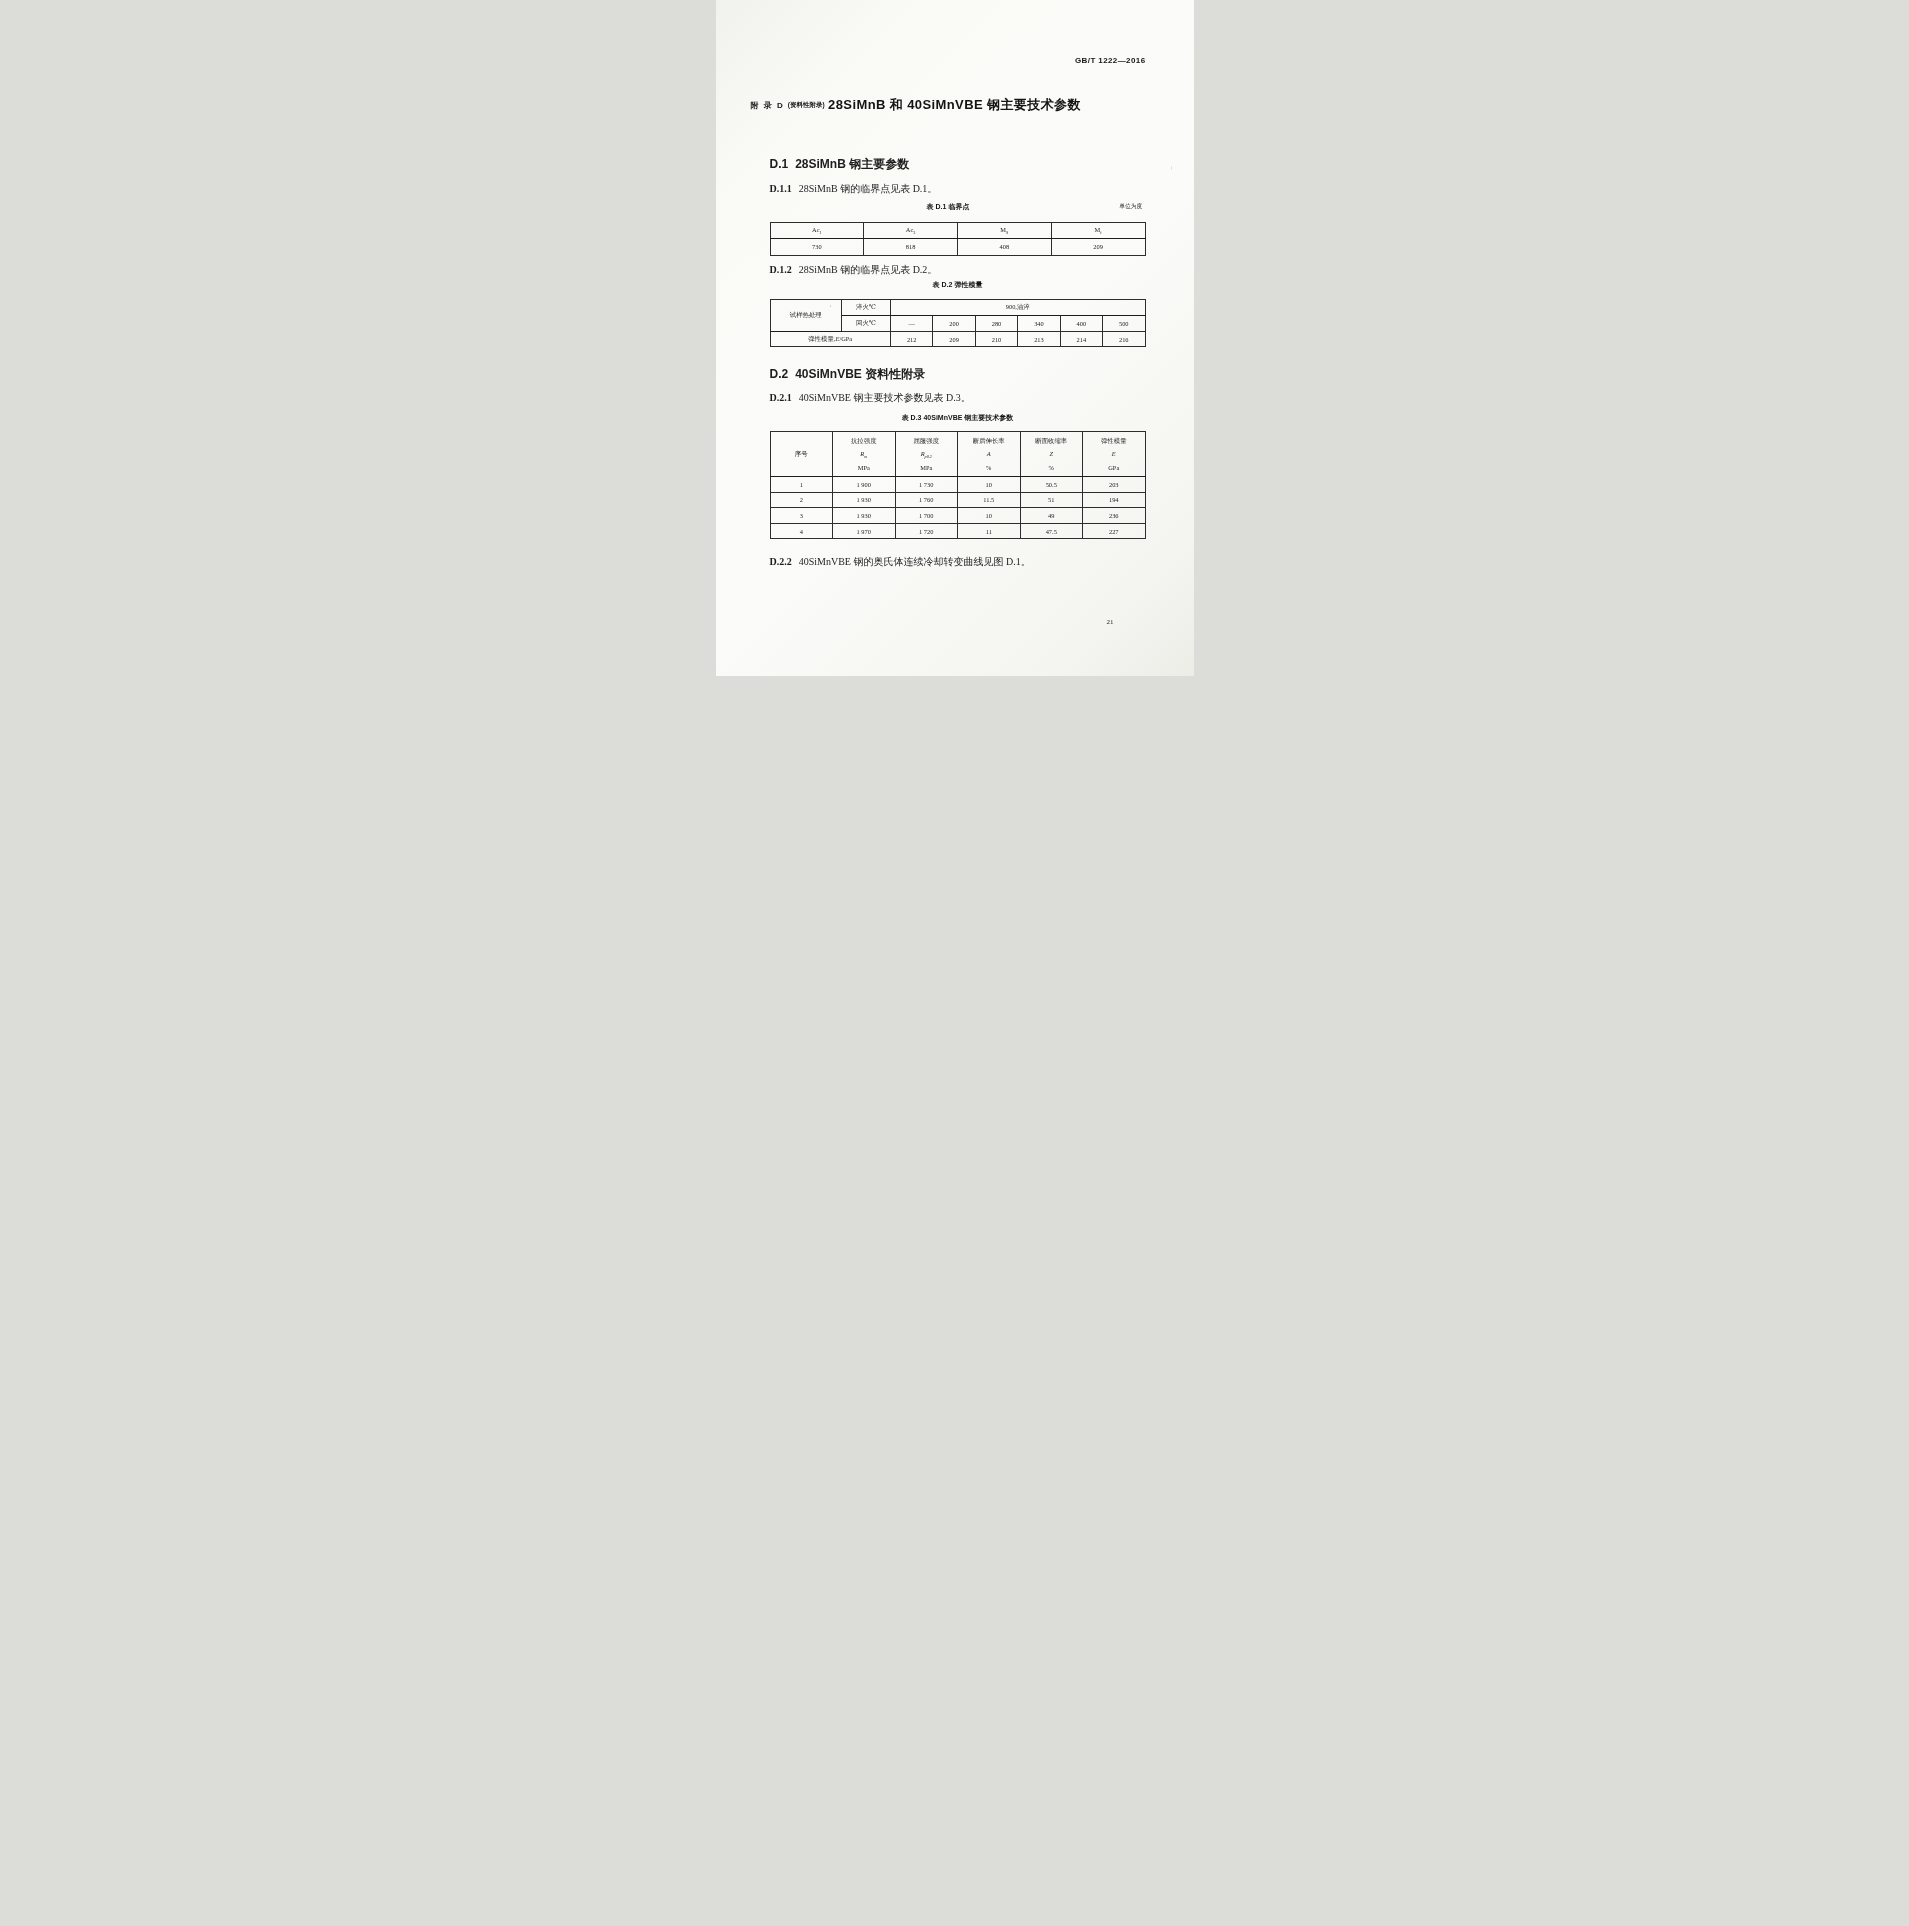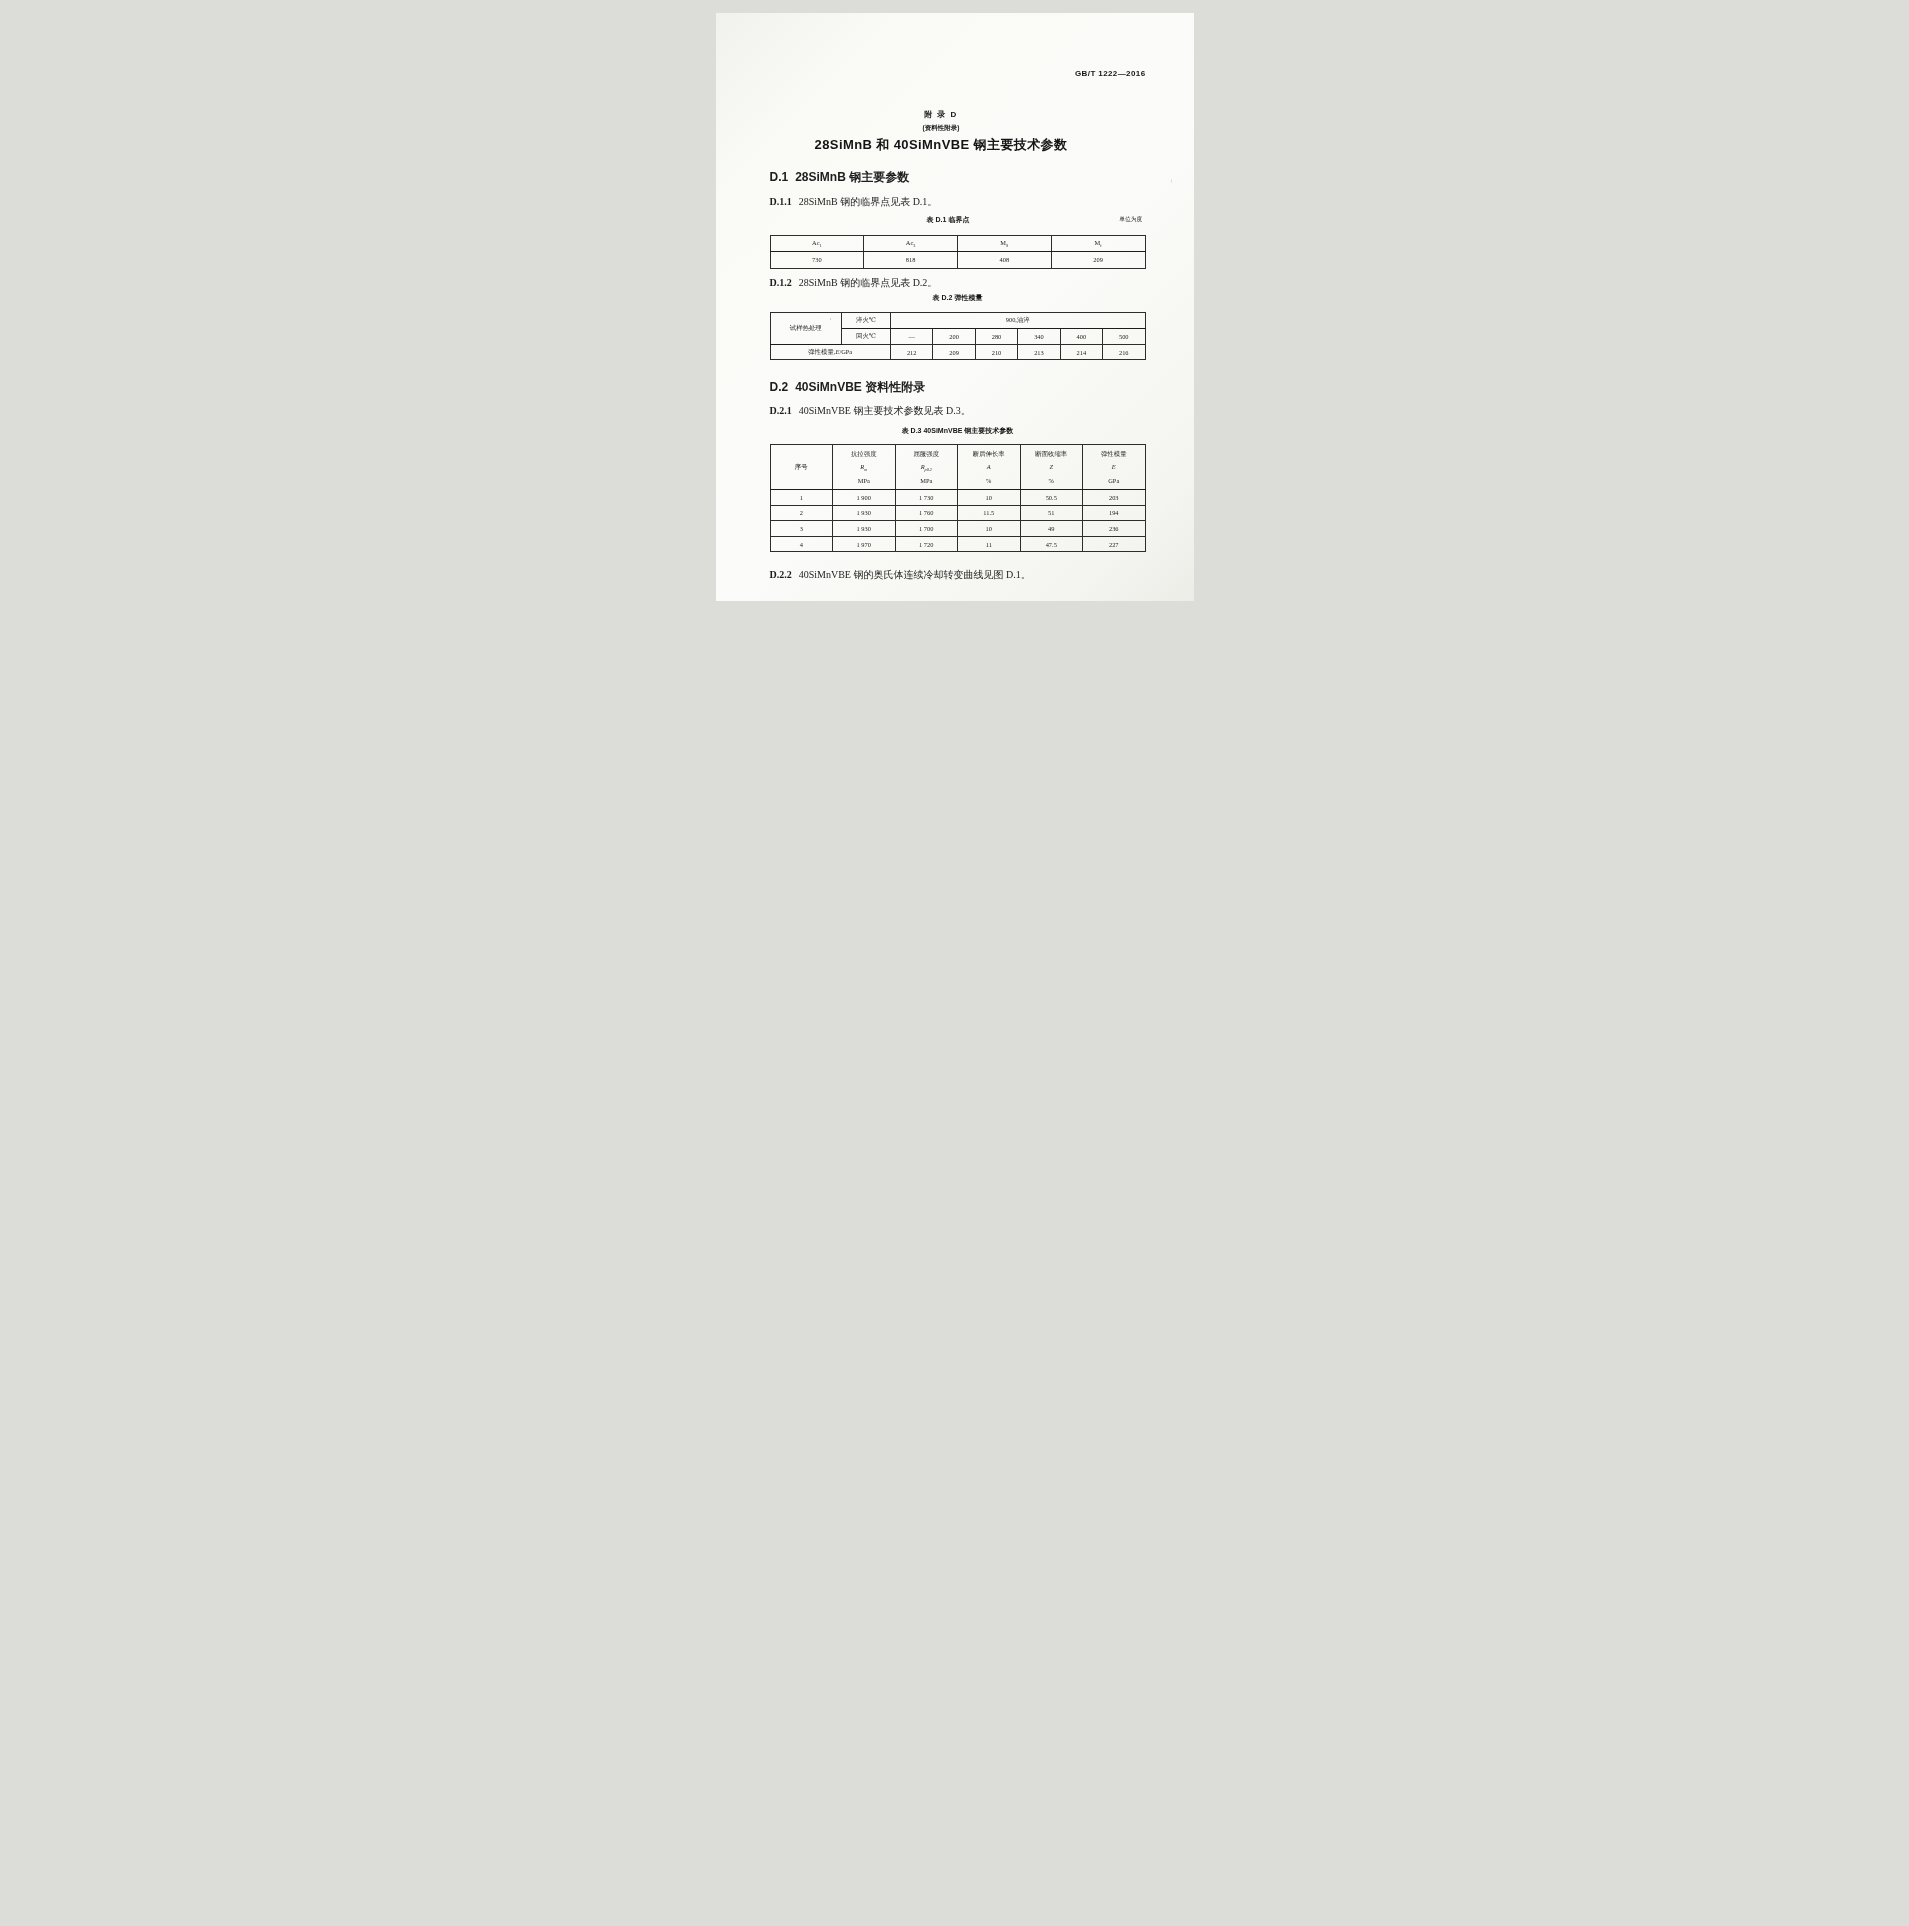--- a/index.html
+++ b/index.html
@@ -1,34 +1,34 @@
 <!DOCTYPE html>
 <html style="font-size:6.2px"><head>
 <meta charset="utf-8">
 <style>
   html,body{margin:0;padding:0;background:#dcdcd8;}
   .page{
     position:relative;
-    width:478px;height:588px;
-    margin:13px auto;
+    width:478px;height:676px;
+    margin:0 auto;
     background:linear-gradient(135deg,#f1f1ed 0%,#fafaf7 18%,#fbfbf9 55%,#f4f4f0 88%,#ededE8 100%);
     background-color:#f8f8f5;
     color:#1b1b1b;
     font-family:"Liberation Serif","DejaVu Serif",serif;
     overflow:hidden;
   }
   .speck{position:absolute;background:#8a8a85;border-radius:50%;opacity:.5;}
   .doc-header{
     position:absolute;top:56px;right:48px;
     font-family:"Liberation Sans","DejaVu Sans",sans-serif;
     font-weight:bold;font-size:8px;letter-spacing:0.4px;color:#161616;
   }
   .title-block{
     position:absolute;top:96px;left:35px;width:381px;
-    display:flex;flex-direction:column;align-items:center;gap:3.5px;
+    display:flex;flex-direction:row;align-items:center;gap:3.5px;
     font-family:"Liberation Sans","DejaVu Sans",sans-serif;color:#141414;
   }
   .title-main{font-size:8px;font-weight:bold;letter-spacing:1.5px;}
   .title-note{font-size:6.5px;font-weight:bold;}
   .title-subject{font-size:13px;font-weight:bold;letter-spacing:0.4px;}
   .clause{position:absolute;left:54px;font-size:10px;color:#1d1d1d;white-space:nowrap;}
   .clause .num{font-weight:bold;margin-right:7px;}
   .clause.head{font-weight:bold;font-size:12px;font-family:"Liberation Sans","DejaVu Sans",sans-serif;}
   .caption-row{position:absolute;left:54px;width:376px;text-align:center;}
   .caption{

